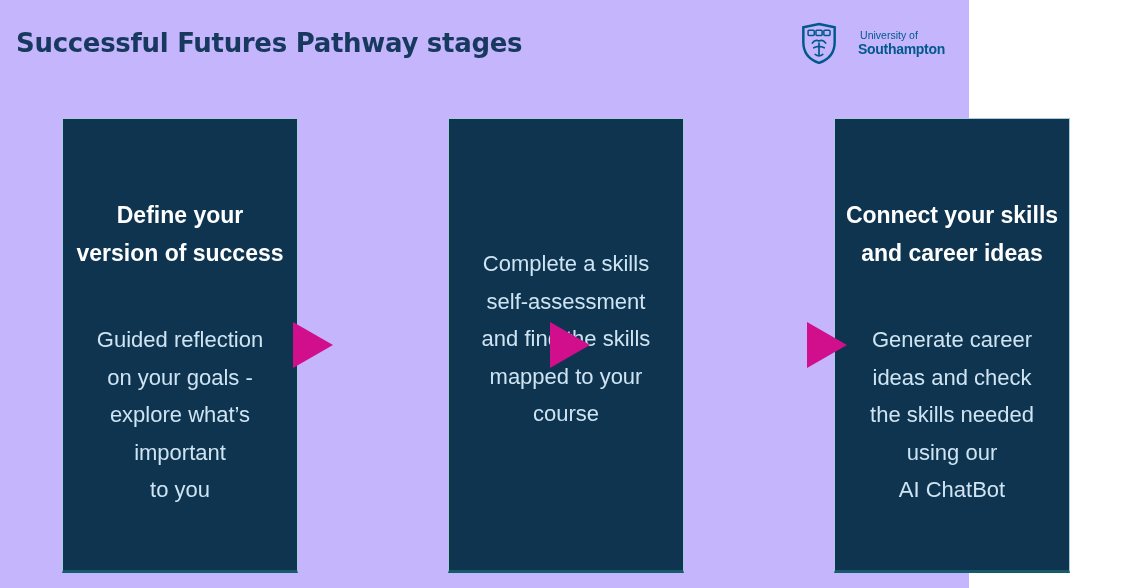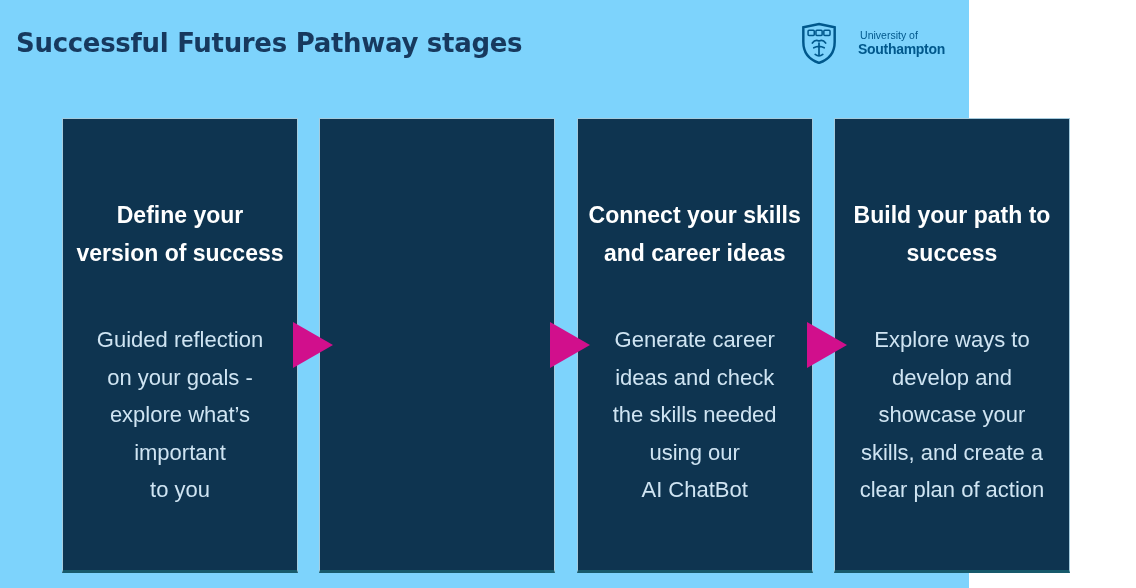--- a/index.html
+++ b/index.html
@@ -12,21 +12,21 @@
     --card-border-light:#A5CBDD;
     --card-border-bottom:#175A6B;
   }
   *{box-sizing:border-box;}
   html,body{margin:0;padding:0;}
   body{
     width:1136px;height:588px;background:#ffffff;
     font-family:"Liberation Sans", sans-serif;
     overflow:hidden;
   }
-  .slide{position:relative;width:969px;height:588px;background:#7dd3fc;}
+  .slide{position:relative;width:969px;height:588px;background:#c4b5fd;}
 
   .page-title{
     position:absolute;left:16px;top:28px;margin:0;
     font-family:"DejaVu Sans","Liberation Sans",sans-serif;
     font-size:26px;font-weight:800;letter-spacing:-0.3px;
     color:var(--title-navy);
   }
 
   .logo{
     position:absolute;right:24px;top:22px;
@@ -100,41 +100,37 @@
       <div class="card-heading">Define your
 version of success</div>
       <div class="card-body">Guided reflection
 on your goals -
 explore what’s
 important
 to you</div>
     </div>
 
     <div class="card">
+      <div class="card-body">Complete a skills
+self-assessment
+and find the skills
+mapped to your
+course</div>
     </div>
 
     <div class="card">
       <div class="card-heading">Connect your skills
 and career ideas</div>
       <div class="card-body">Generate career
 ideas and check
 the skills needed
 using our
 AI ChatBot</div>
     </div>
 
-    <div class="card">
-      <div class="card-heading">Build your path to
-success</div>
-      <div class="card-body">Explore ways to
-develop and
-showcase your
-skills, and create a
-clear plan of action</div>
-    </div>
 
     <div class="flow-arrow arrow-1"></div>
     <div class="flow-arrow arrow-2"></div>
     <div class="flow-arrow arrow-3"></div>
 
   </div>
 
 </div>
 
 </body></html>

